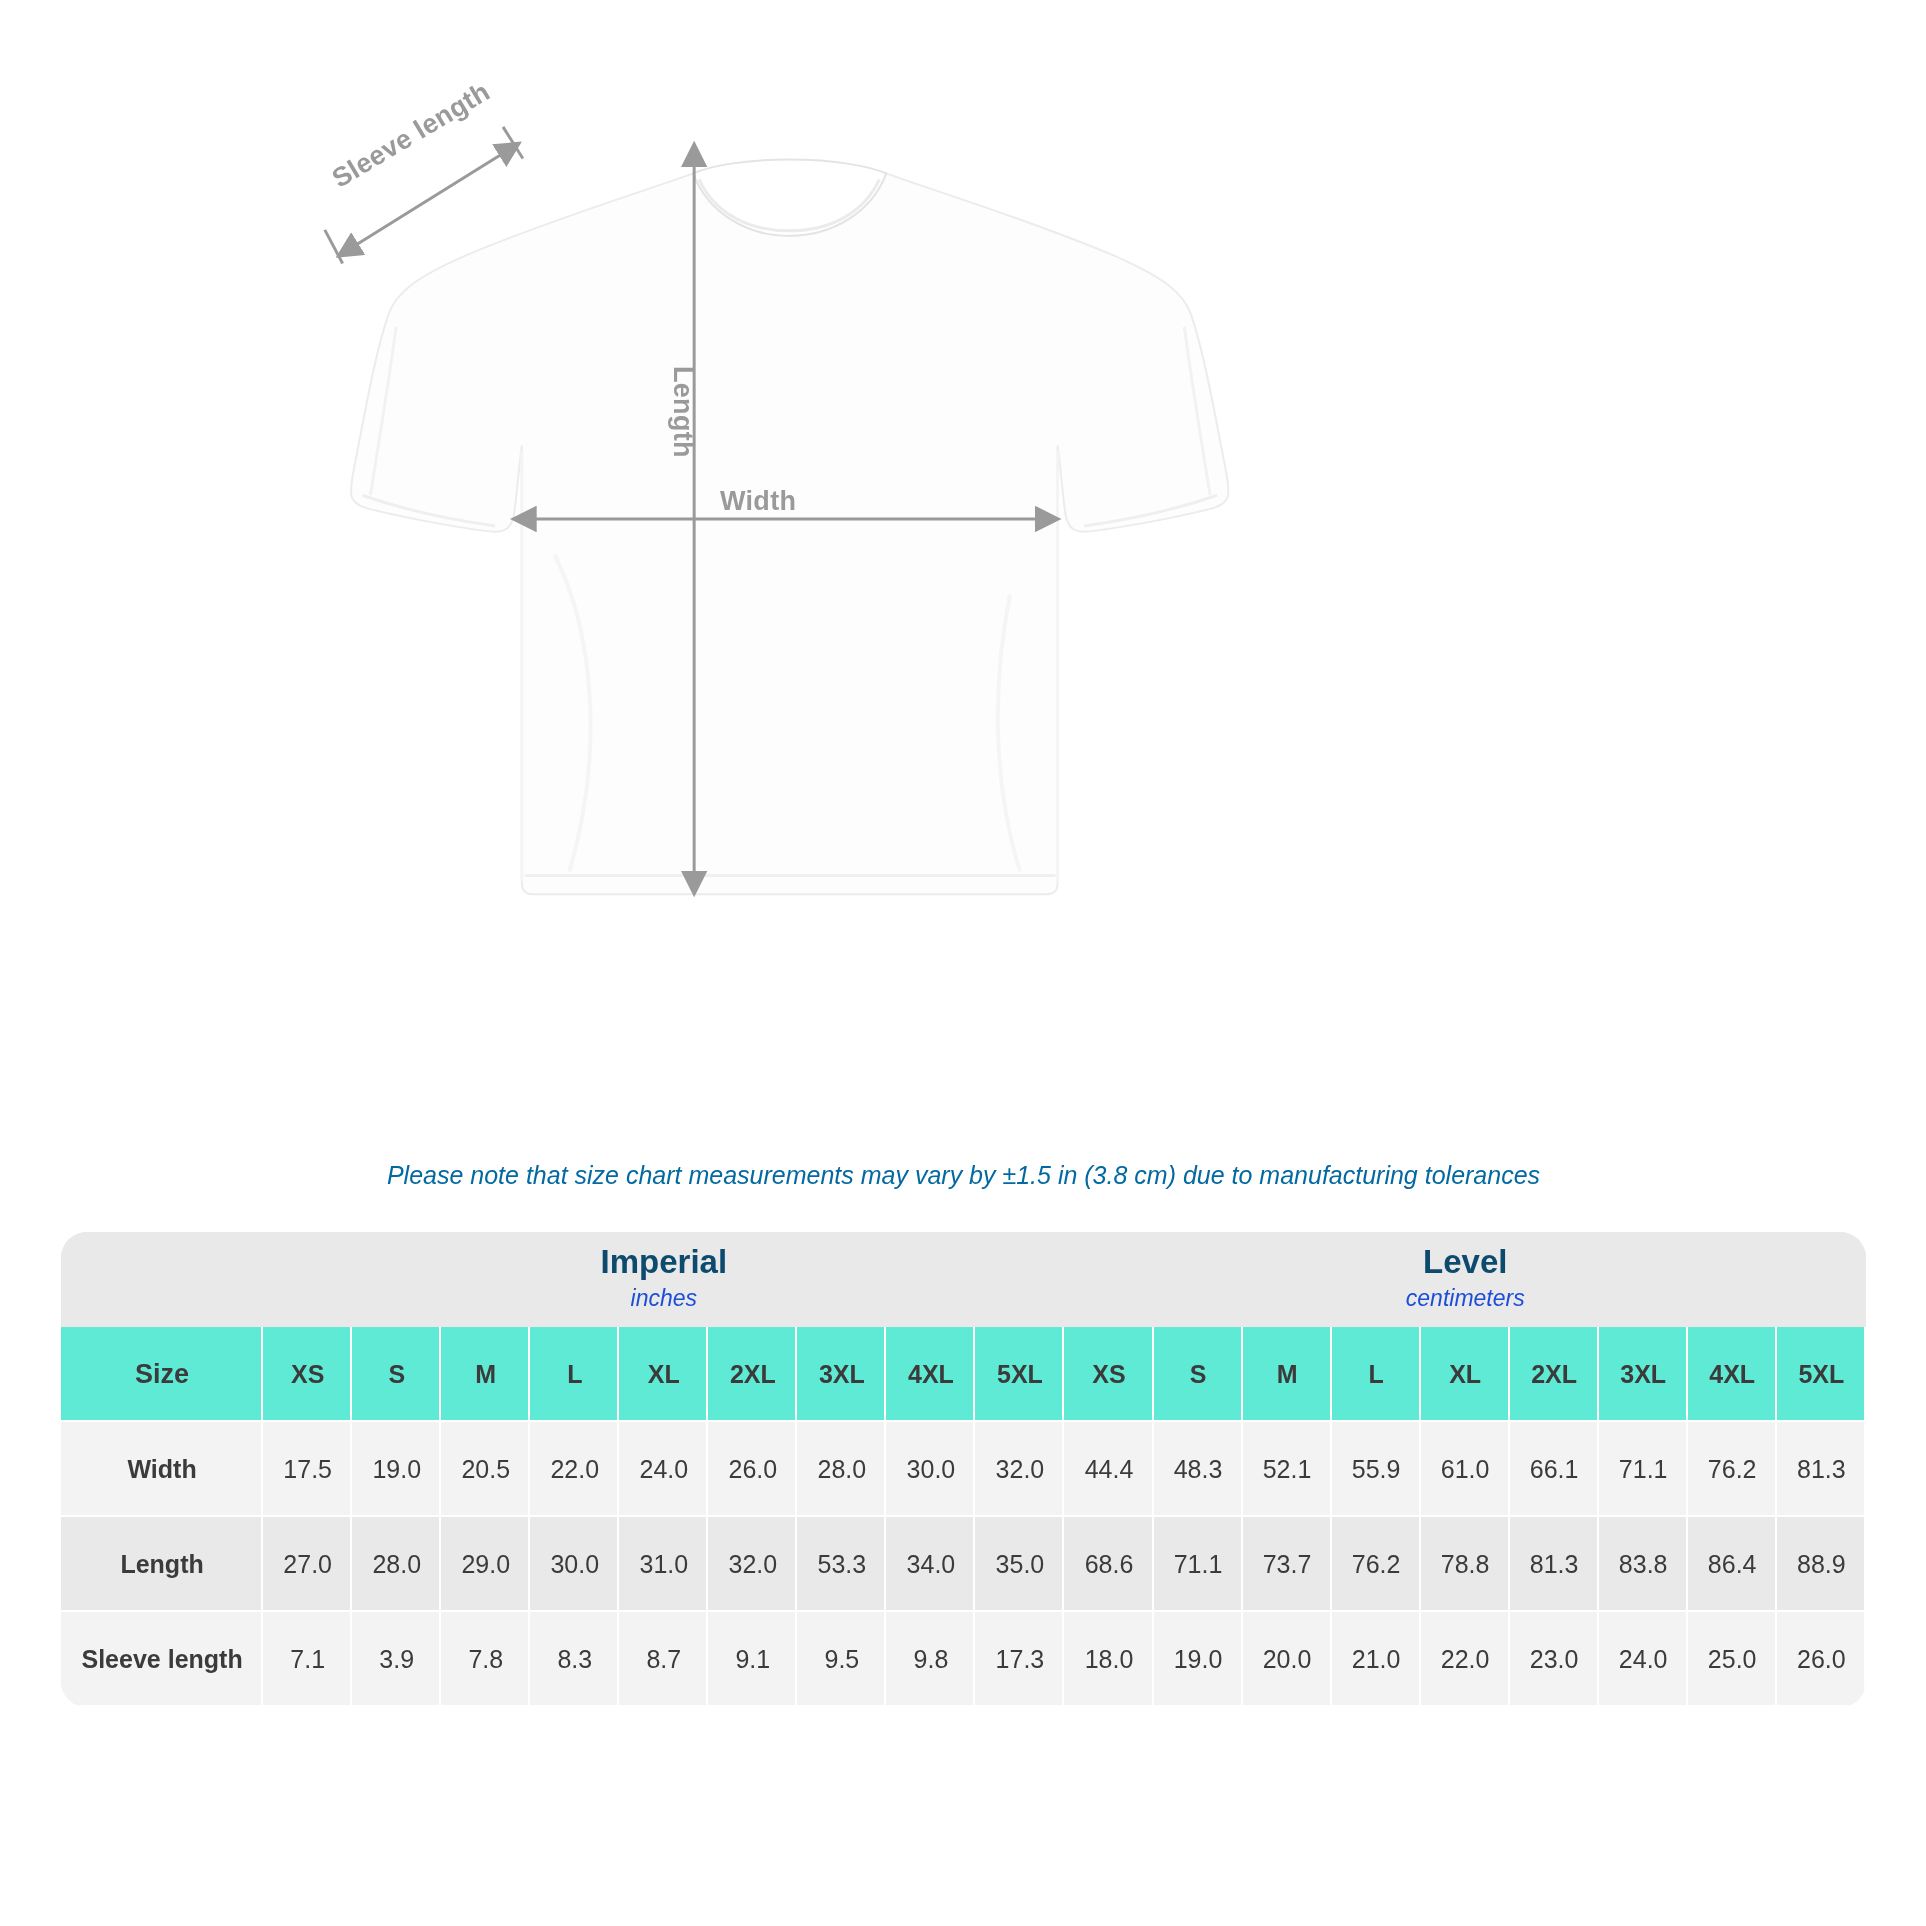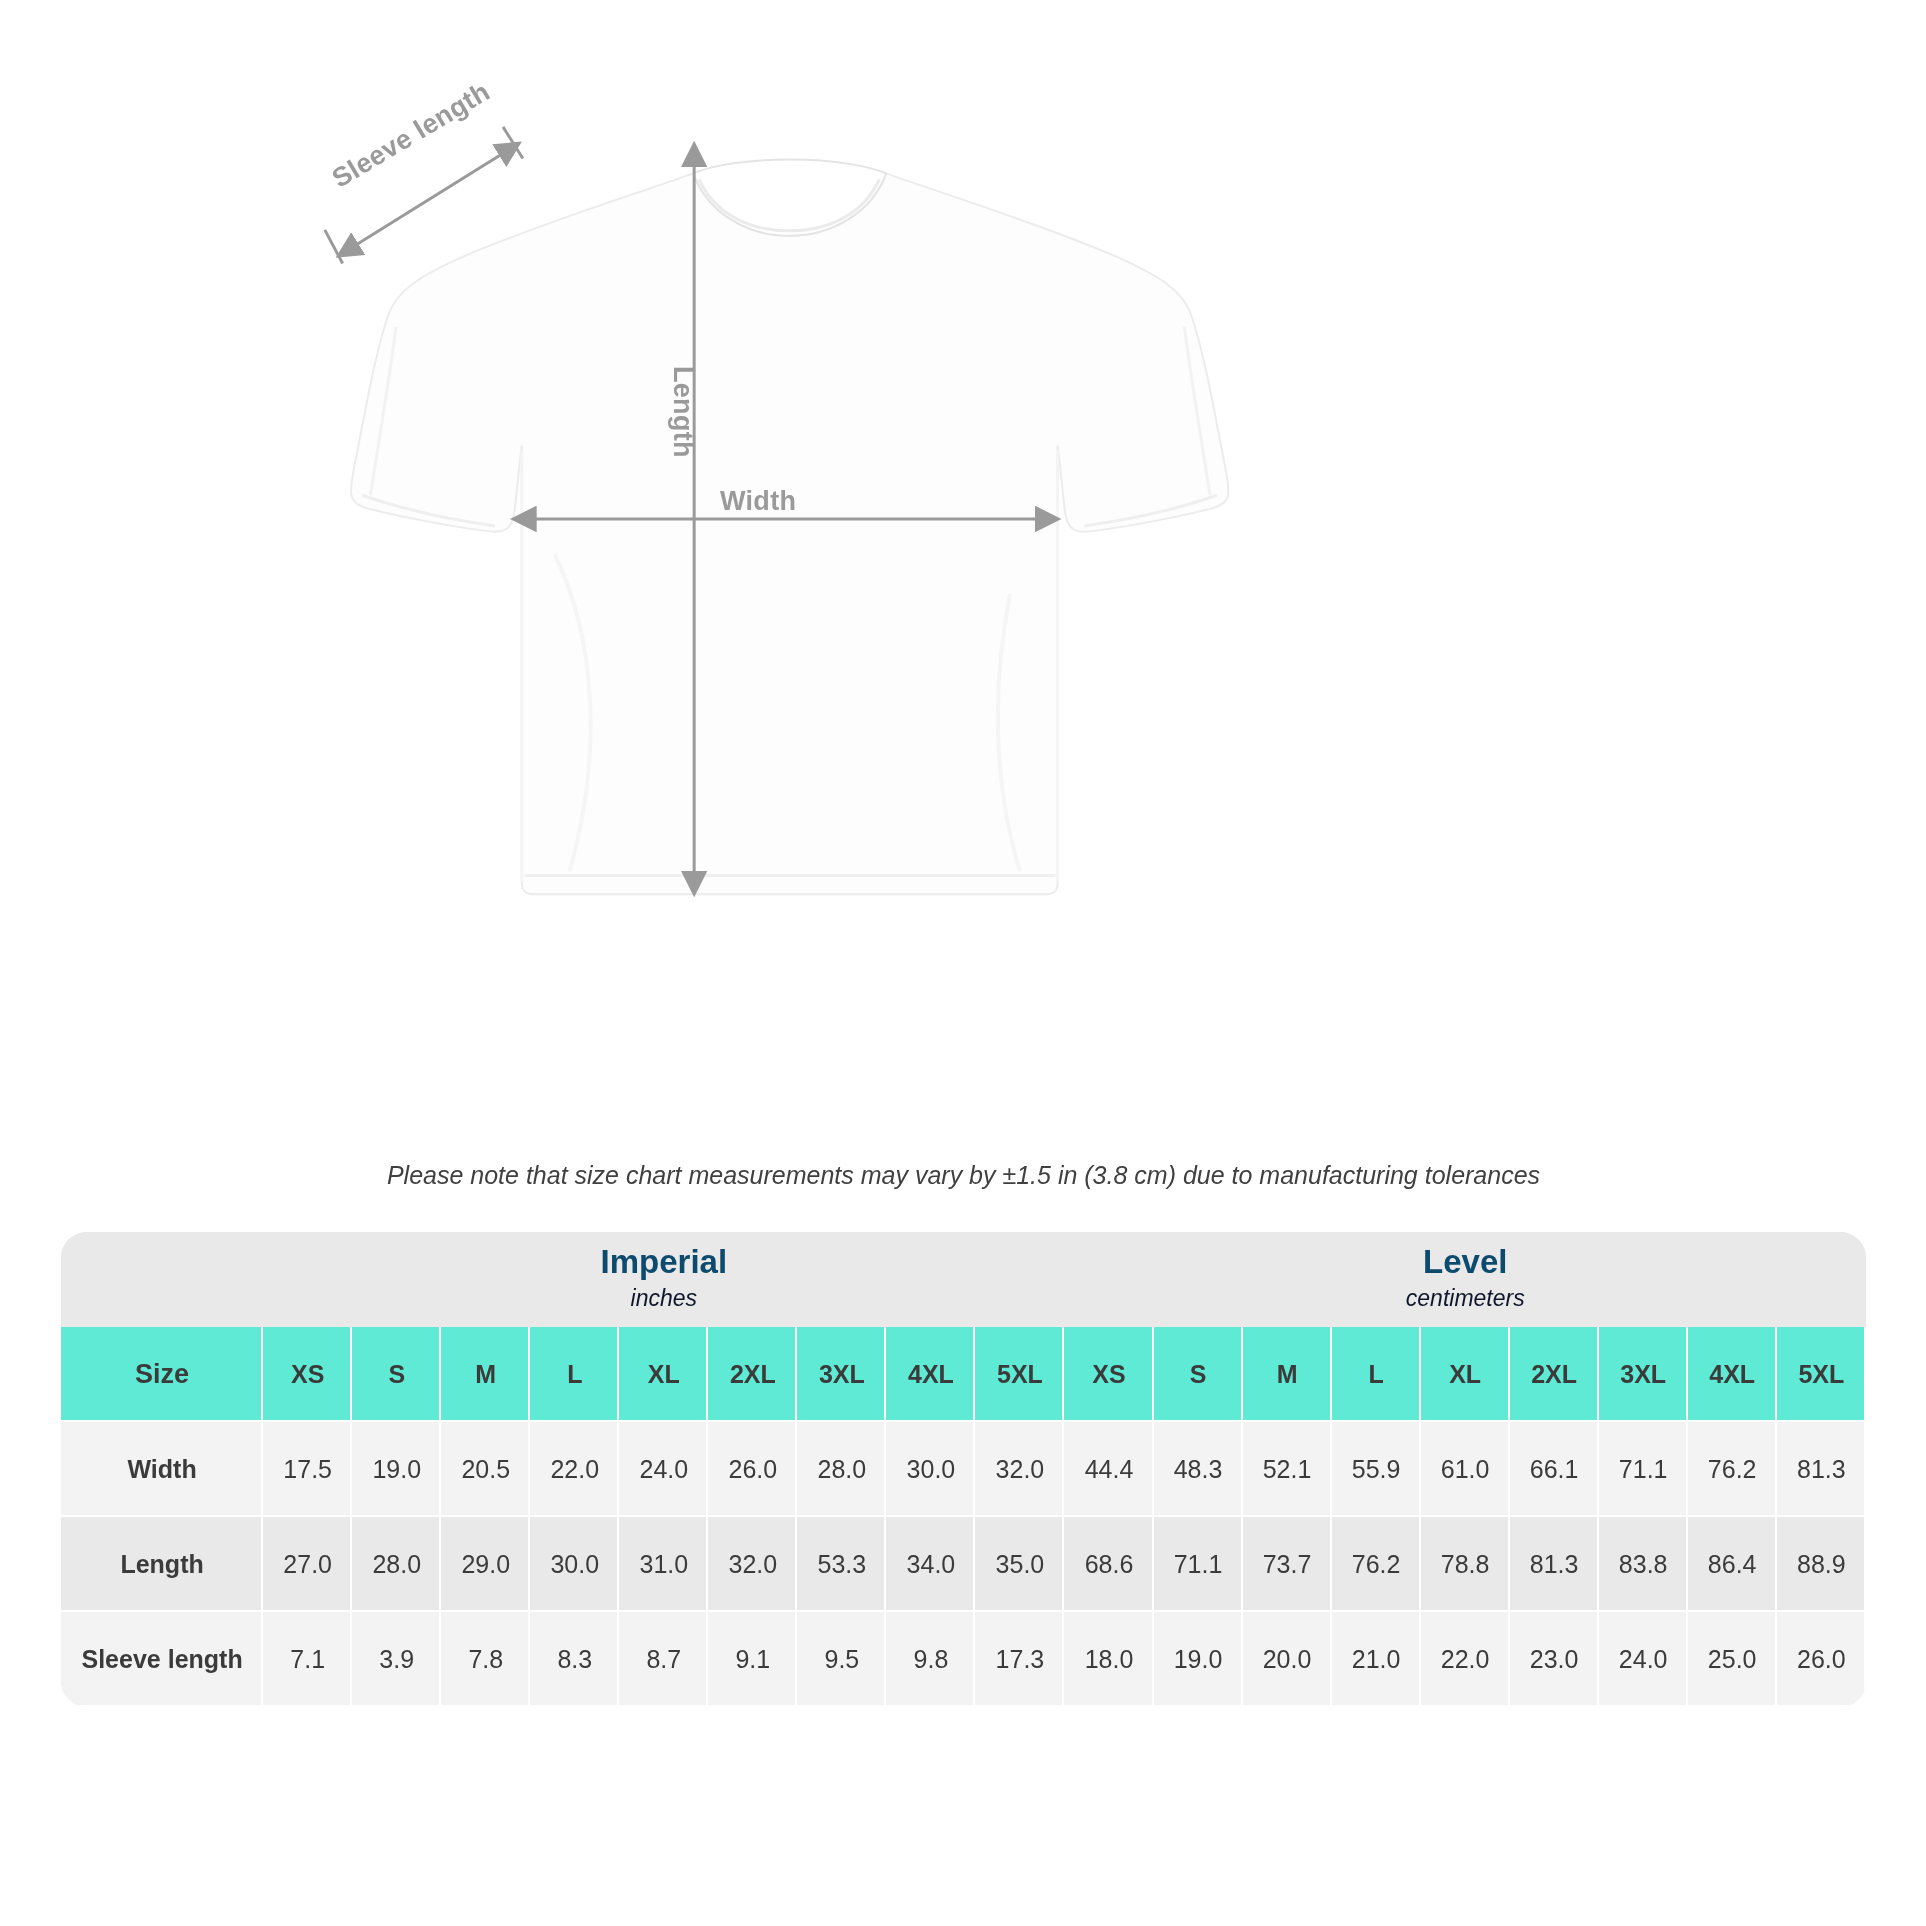--- a/index.html
+++ b/index.html
@@ -67,21 +67,21 @@
   .chart-title {
     font-size: 42px;
     font-weight: bold;
     color: #1c1c1c;
     margin: 0;
     letter-spacing: -0.2px;
   }
   .chart-note {
     font-size: 25px;
     font-style: italic;
-    color: #404040;
+    color: #0369a1;
     margin-top: 22px;
   }
 
   
   .table-wrap {
     margin: 42px 61px 0 61px;
     border-radius: 26px;
     overflow: hidden;
     background: #e9e9e9;
   }
@@ -109,21 +109,21 @@
   .unit-name {
     font-size: 33px;
     font-weight: bold;
     color: #0c4a6e;
     display: block;
     line-height: 1.15;
   }
   .unit-sub {
     font-size: 23px;
     font-style: italic;
-    color: #0f172a;
+    color: #1d4ed8;
     display: block;
     line-height: 1.5;
   }
 
   .head-row td {
     background: #5eead4;
     font-weight: bold;
     color: #4a4a4a;
     font-size: 26px;
     height: 91px;

